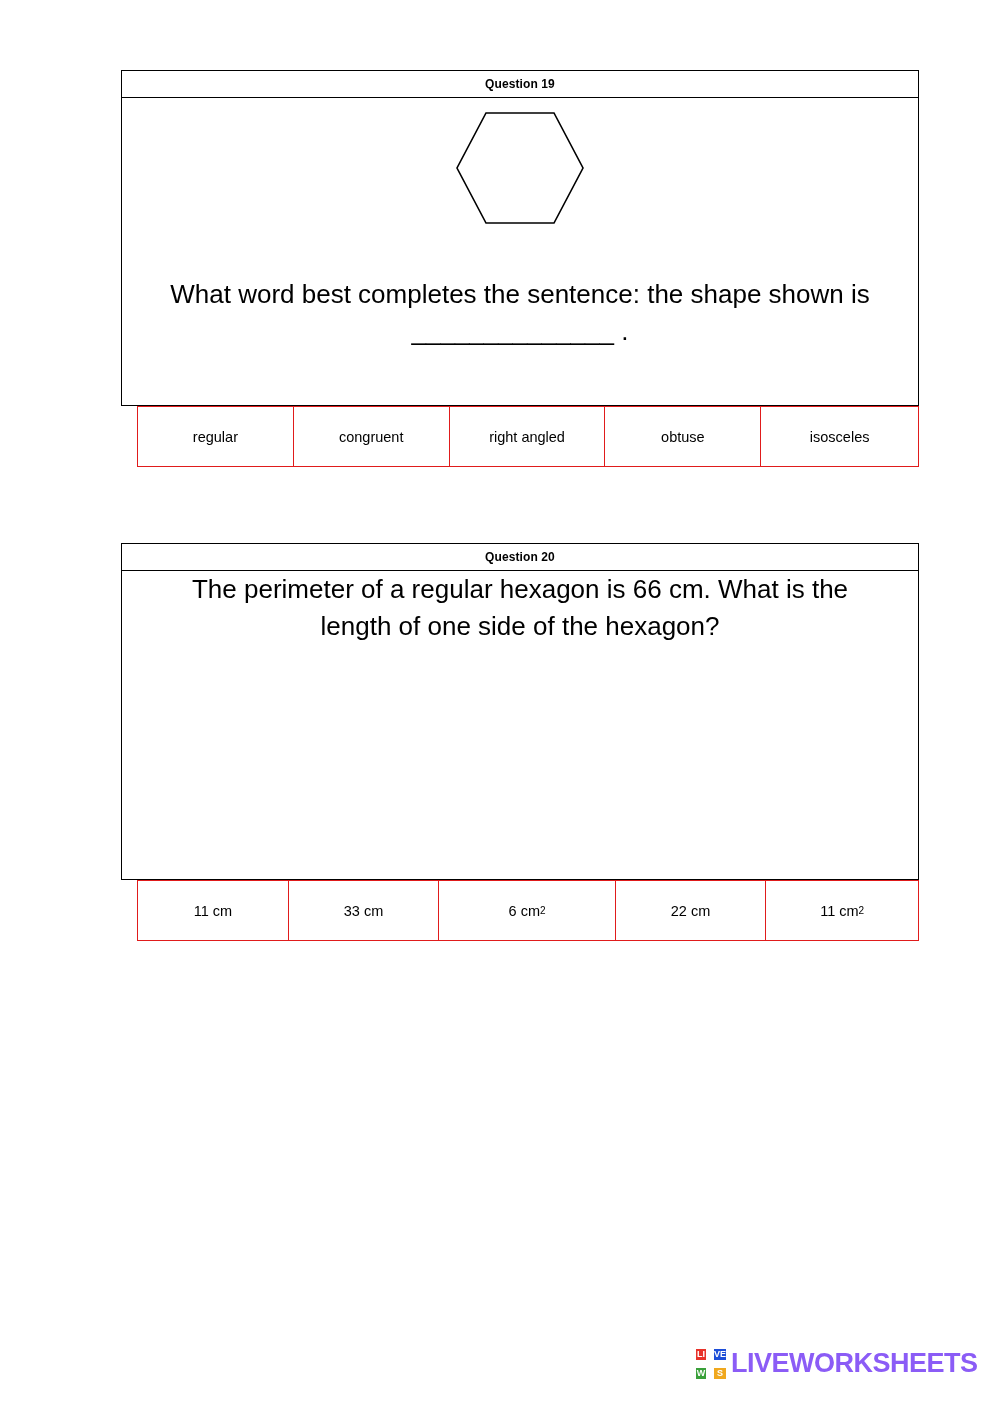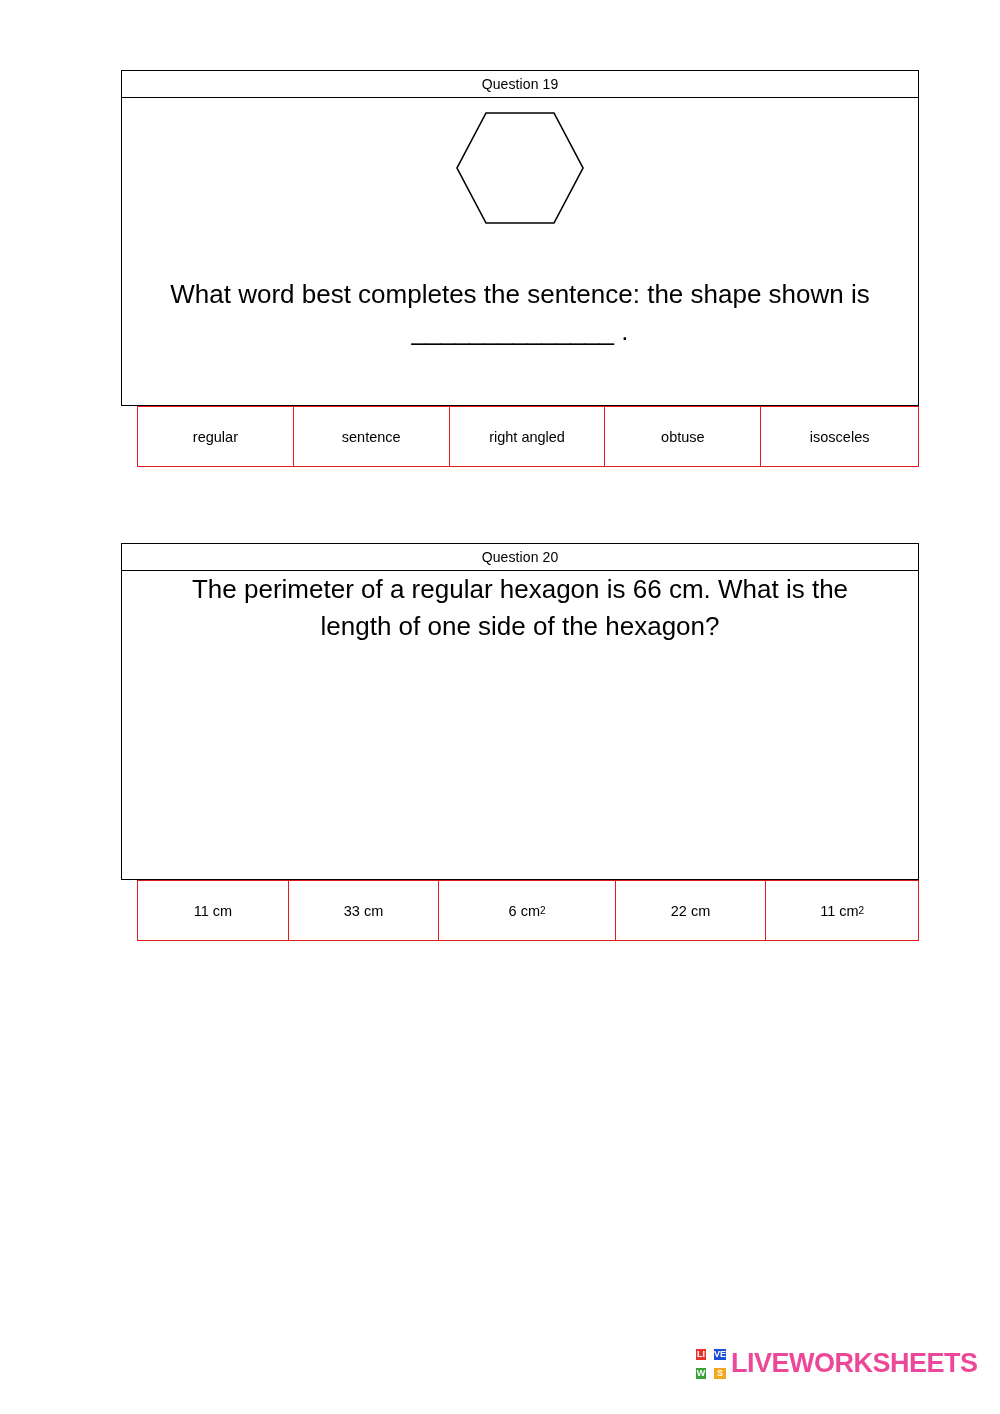--- a/index.html
+++ b/index.html
@@ -31,22 +31,22 @@
     background: #ffffff;
   }
 
   .q-header {
     box-sizing: border-box;
     border: 1px solid #000000;
     height: 28px;
     display: flex;
     align-items: center;
     justify-content: center;
-    font-size: 14px;
-    font-weight: normal;
+    font-size: 12px;
+    font-weight: bold;
     letter-spacing: 0.1px;
   }
 
   .q-body {
     box-sizing: border-box;
     border-left: 1px solid #000000;
     border-right: 1px solid #000000;
     border-bottom: 1px solid #000000;
     border-top: none;
     position: relative;
@@ -124,21 +124,21 @@
     font-weight: bold;
     line-height: 1;
   }
   .lw-mark .s1 { background: #e8322a; }
   .lw-mark .s2 { background: #1d4ed8; }
   .lw-mark .s3 { background: #3aa03a; }
   .lw-mark .s4 { background: #f0a81e; }
   .lw-word {
     font-size: 27px;
     font-weight: bold;
-    color: #ec4899;
+    color: #8b5cf6;
     letter-spacing: -0.5px;
     font-family: "Liberation Sans", sans-serif;
   }
 </style>
 </head>
 <body>
 
 <div class="sheet">
 
   <div class="question-card" style="left:121px; top:70px; width:798px; height:336px;">
@@ -157,21 +157,21 @@
         </div>
       </div>
     </div>
   </div>
 
   <div class="options-row" style="left:121px; top:406px; width:798px; height:61px;">
     <div class="option-cell" style="width:160px;">
       <span>regular</span>
     </div>
     <div class="option-cell" style="width:160px;">
-      <span>sentence</span>
+      <span>congruent</span>
     </div>
     <div class="option-cell" style="width:160px;">
       <span>right angled</span>
     </div>
     <div class="option-cell" style="width:160px;">
       <span>obtuse</span>
     </div>
     <div class="option-cell" style="width:162px;">
       <span>isosceles</span>
     </div>

